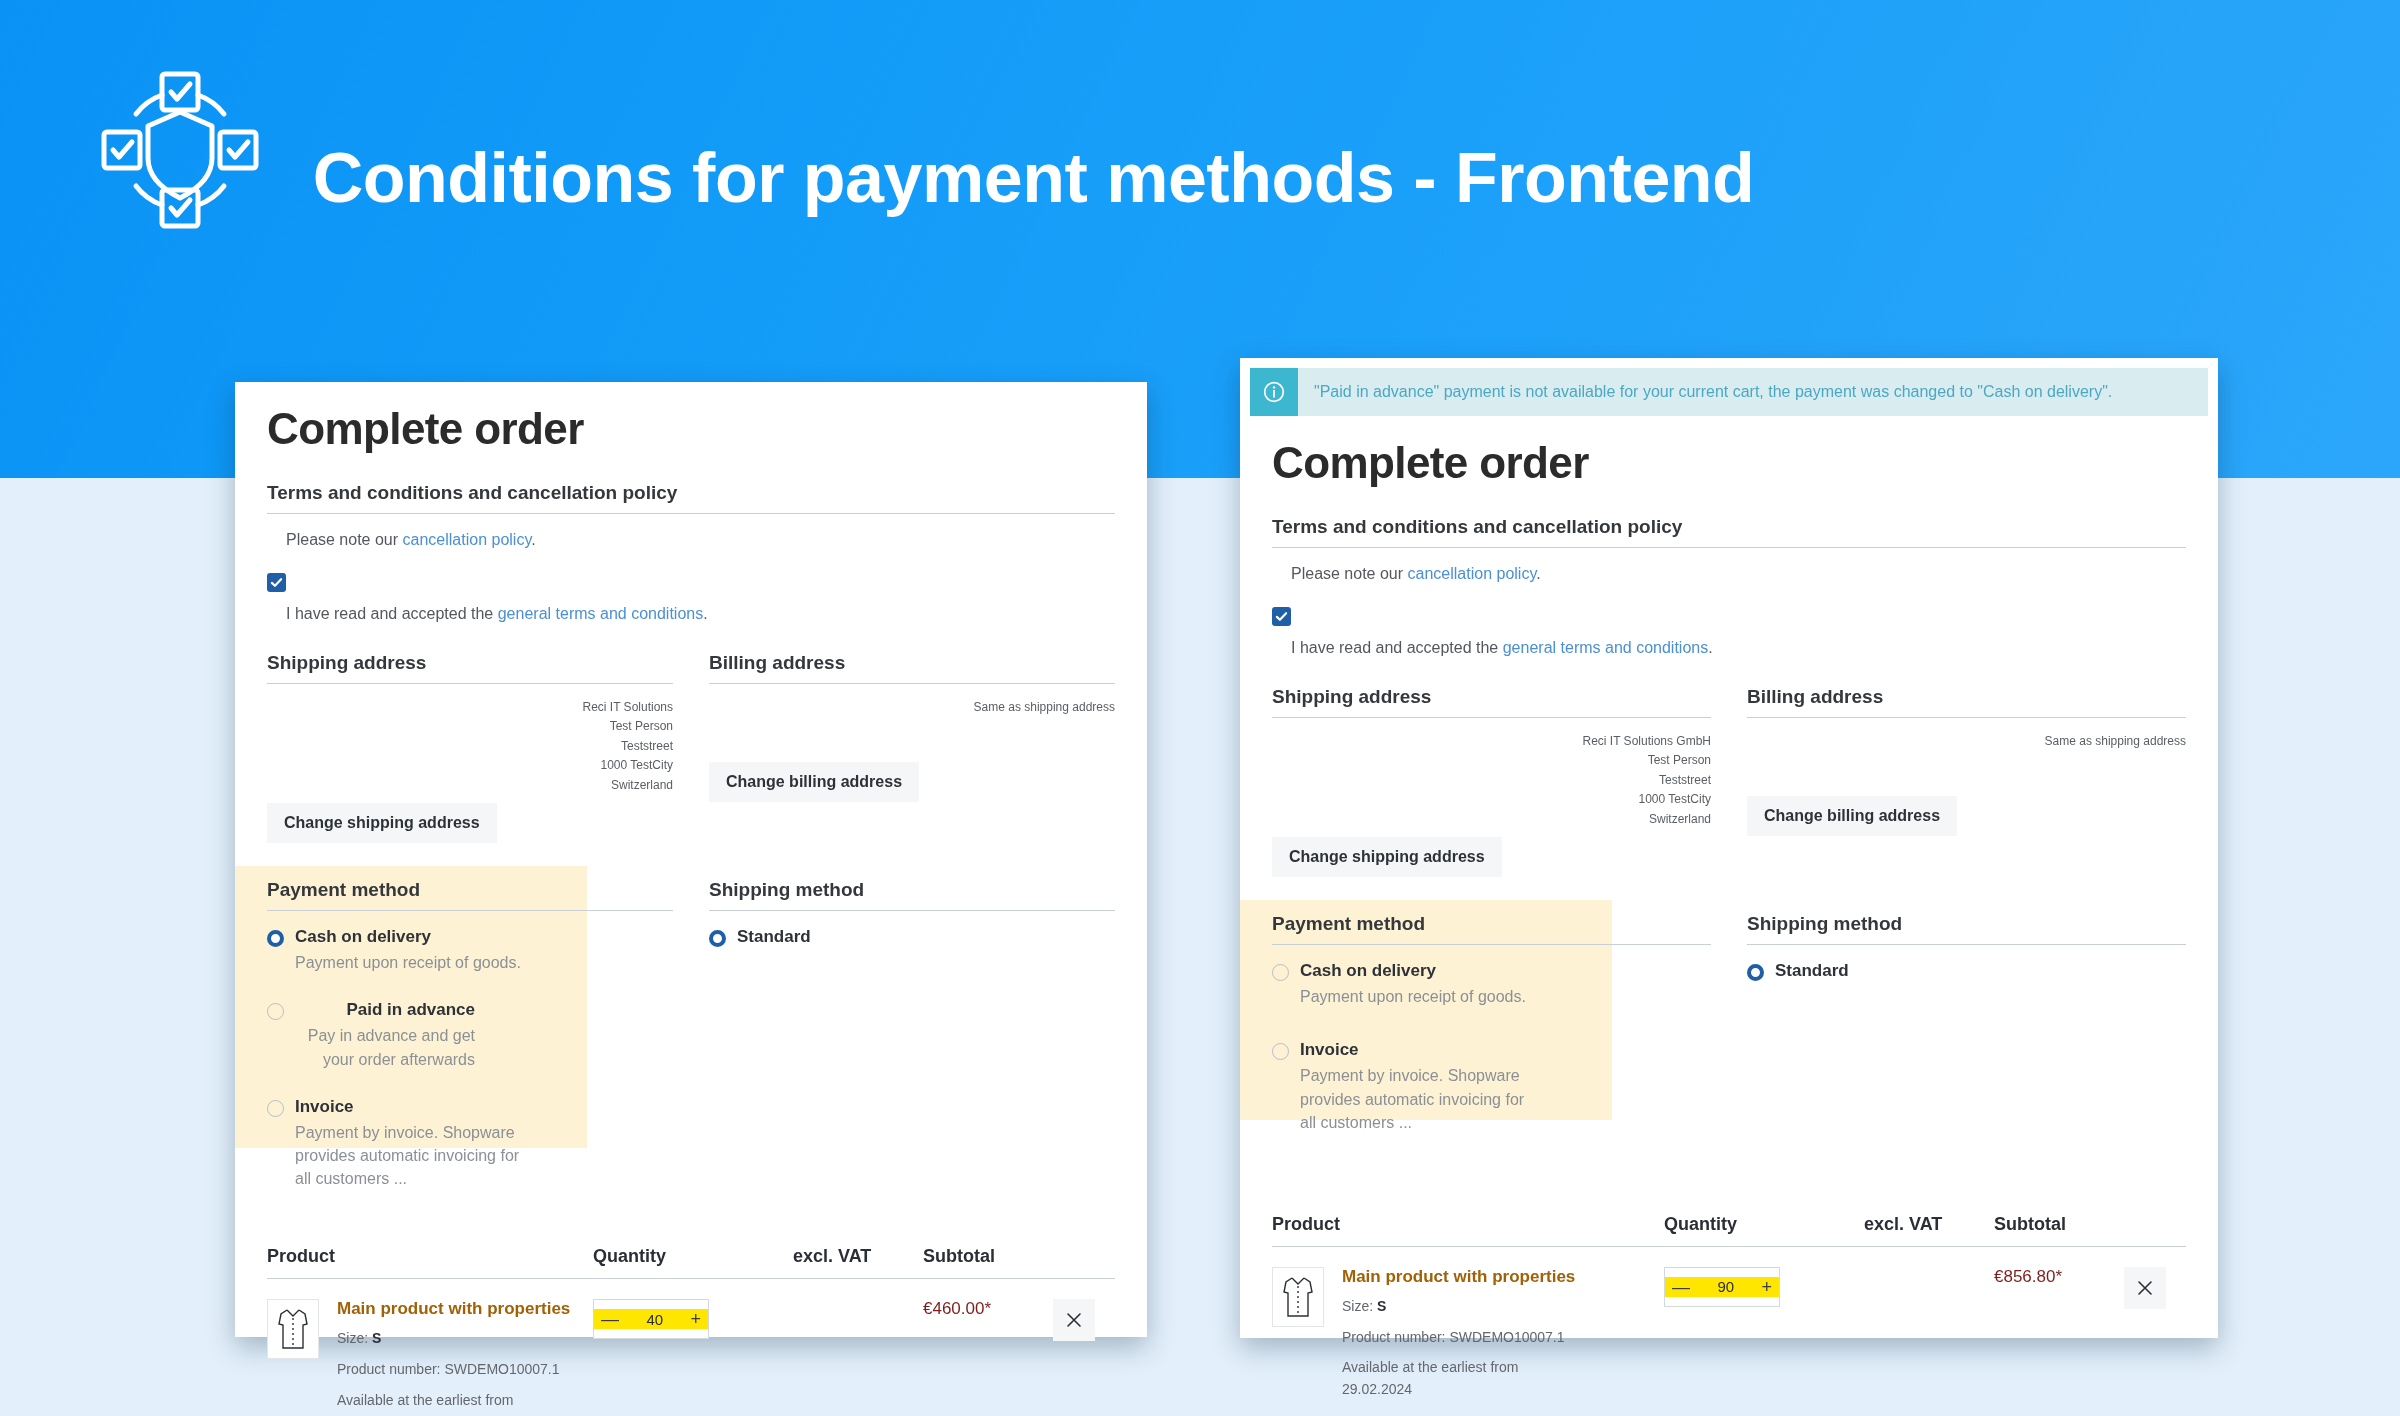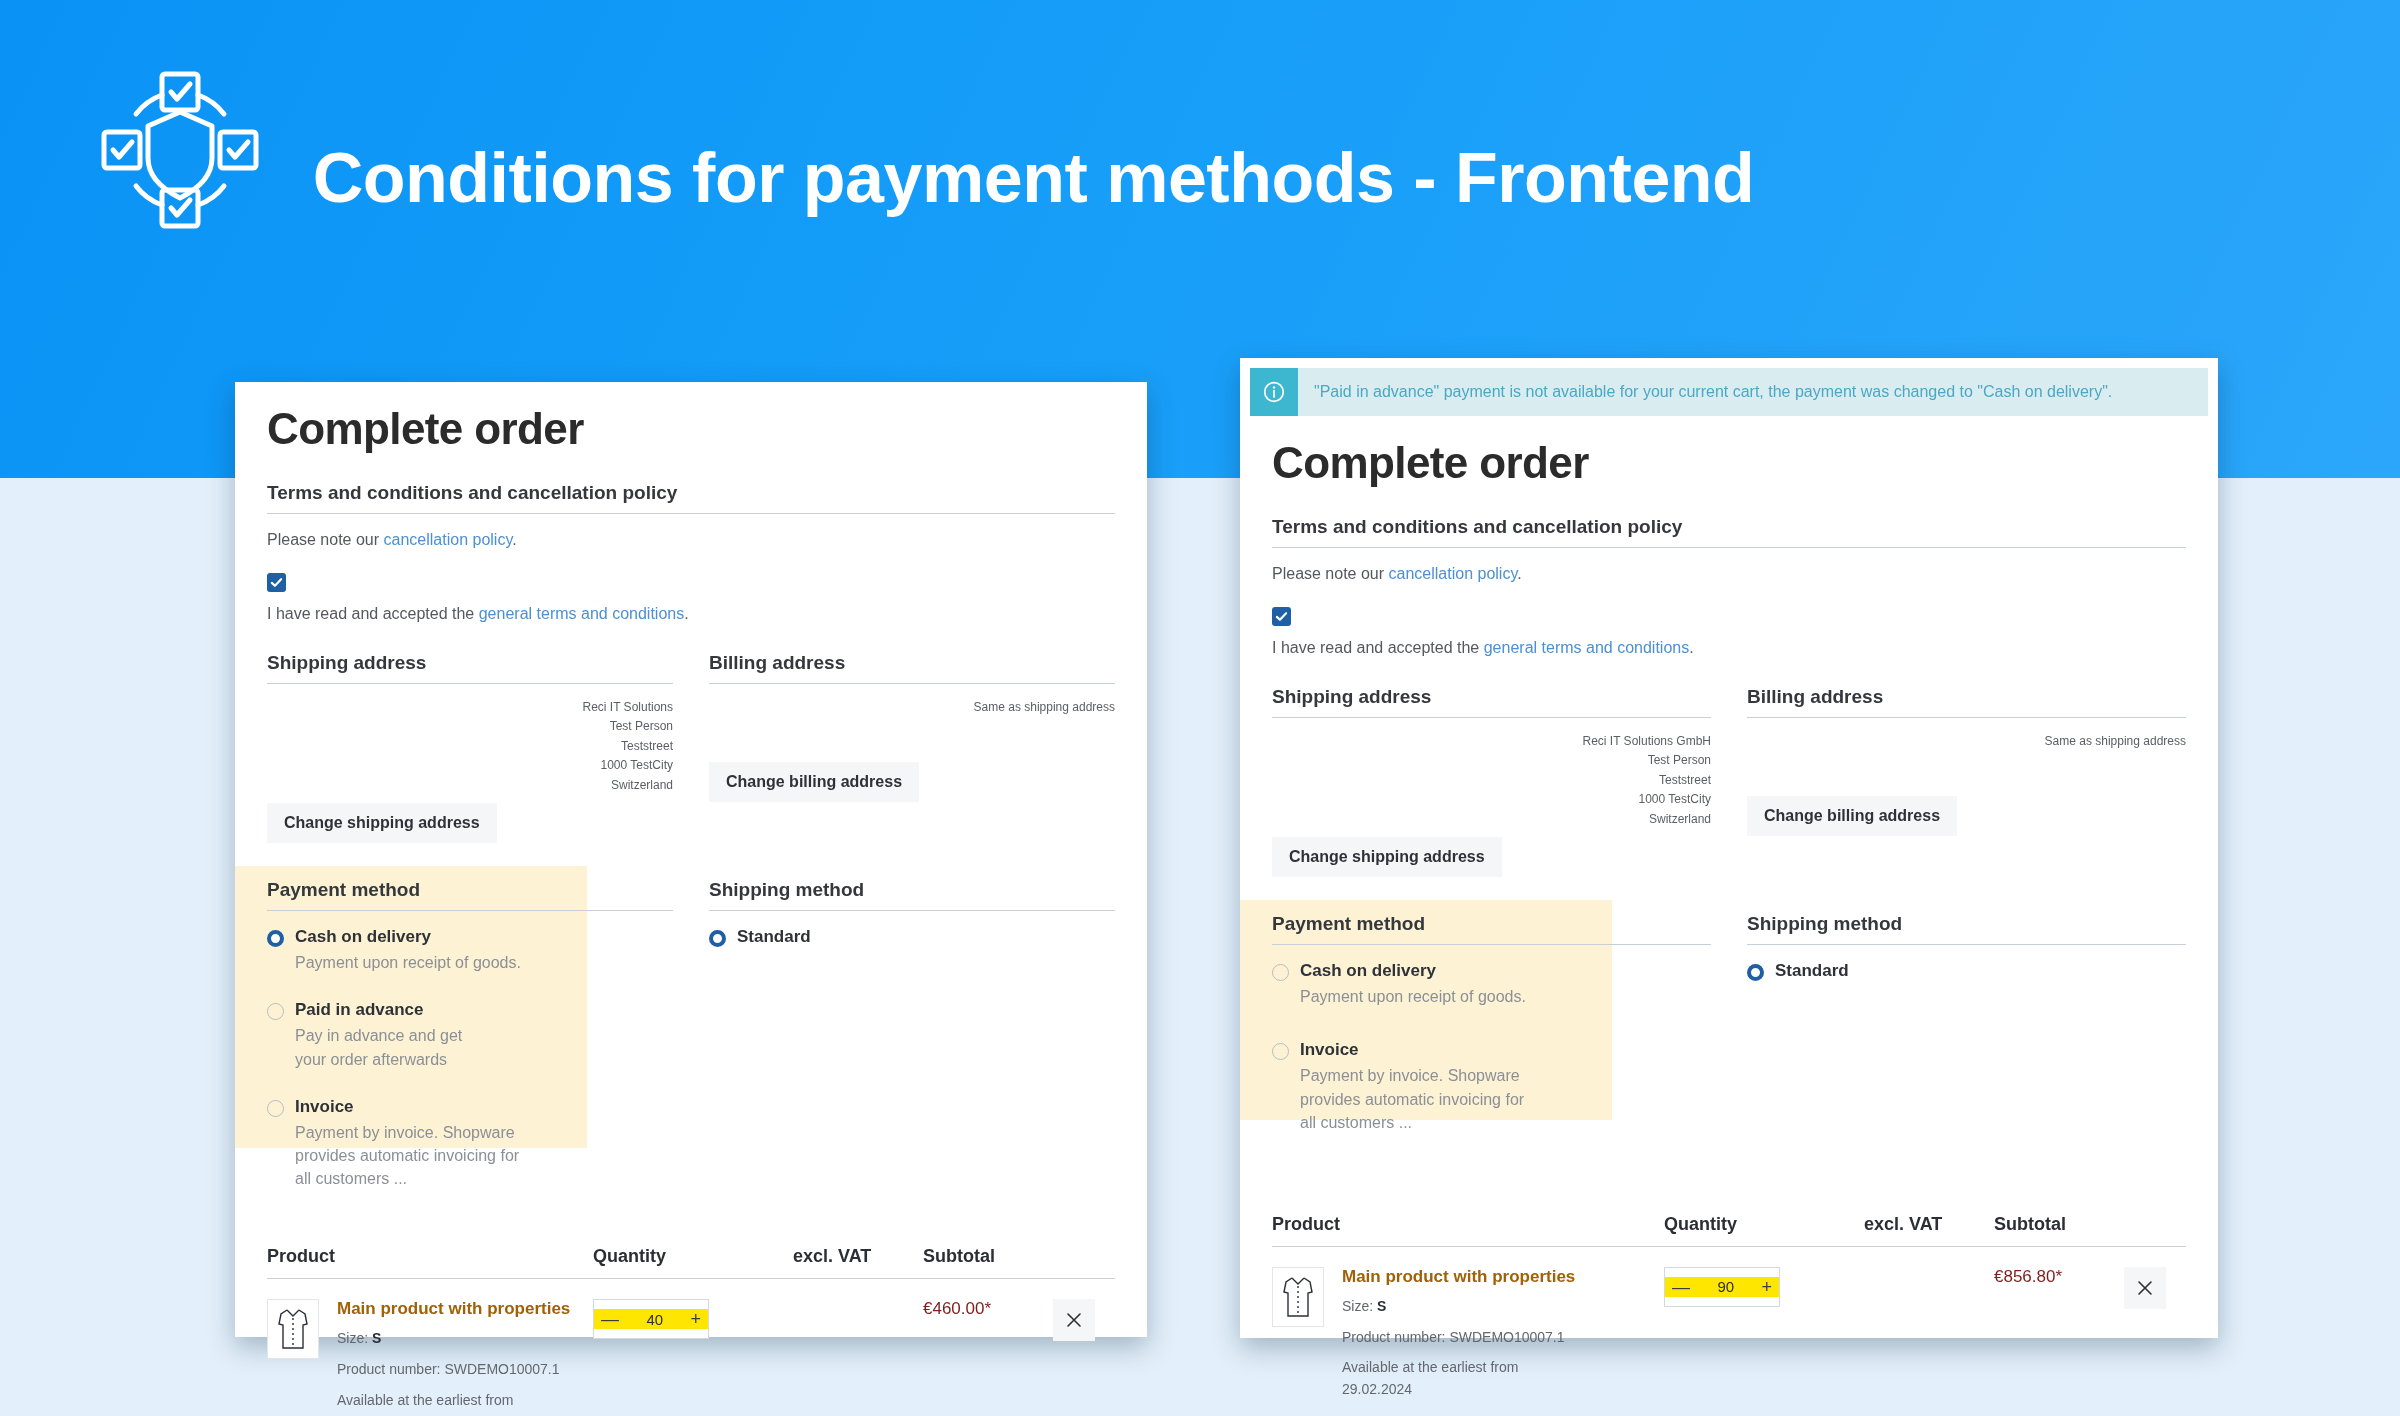--- a/index.html
+++ b/index.html
@@ -79,21 +79,21 @@
     font-size: 19px;
     font-weight: bold;
     color: #34383d;
   }
   .rule {
     height: 1px; background: #c9cfd6;
     margin-top: 9px;
   }
 
   
-  .small { font-size: 16px; color: #54585e; line-height: 1.5; }
+  .small { font-size: 16px; color: #54585e; line-height: 1.5; margin-left: 19px; }
   .lnk { color: #4b8fd4; text-decoration: none; }
 
   
   .cbrow { display: flex; align-items: flex-start; gap: 10px; flex-direction: column; }
   .cbox {
     width: 19px; height: 19px; min-width: 19px;
     background: #1f5fa6; border-radius: 3px;
     display: flex; align-items: center; justify-content: center;
     margin-top: 2px;
   }
@@ -278,21 +278,21 @@
           <div class="radio-row" style="margin-top:16px;">
             <span class="radio on"></span>
             <span>
               <span class="radio-label">Cash on delivery</span>
               <div class="radio-desc">Payment upon receipt of goods.</div>
             </span>
           </div>
 
           <div class="radio-row" style="margin-top:26px;">
             <span class="radio off"></span>
-            <span style="max-width:180px;">
+            <span style="max-width:180px;text-align:right;">
               <span class="radio-label">Paid in advance</span>
               <div class="radio-desc">Pay in advance and get your order afterwards</div>
             </span>
           </div>
 
           <div class="radio-row" style="margin-top:26px;">
             <span class="radio off"></span>
             <span style="max-width:228px;">
               <span class="radio-label">Invoice</span>
               <div class="radio-desc">Payment by invoice. Shopware provides automatic invoicing for all customers ...</div>

